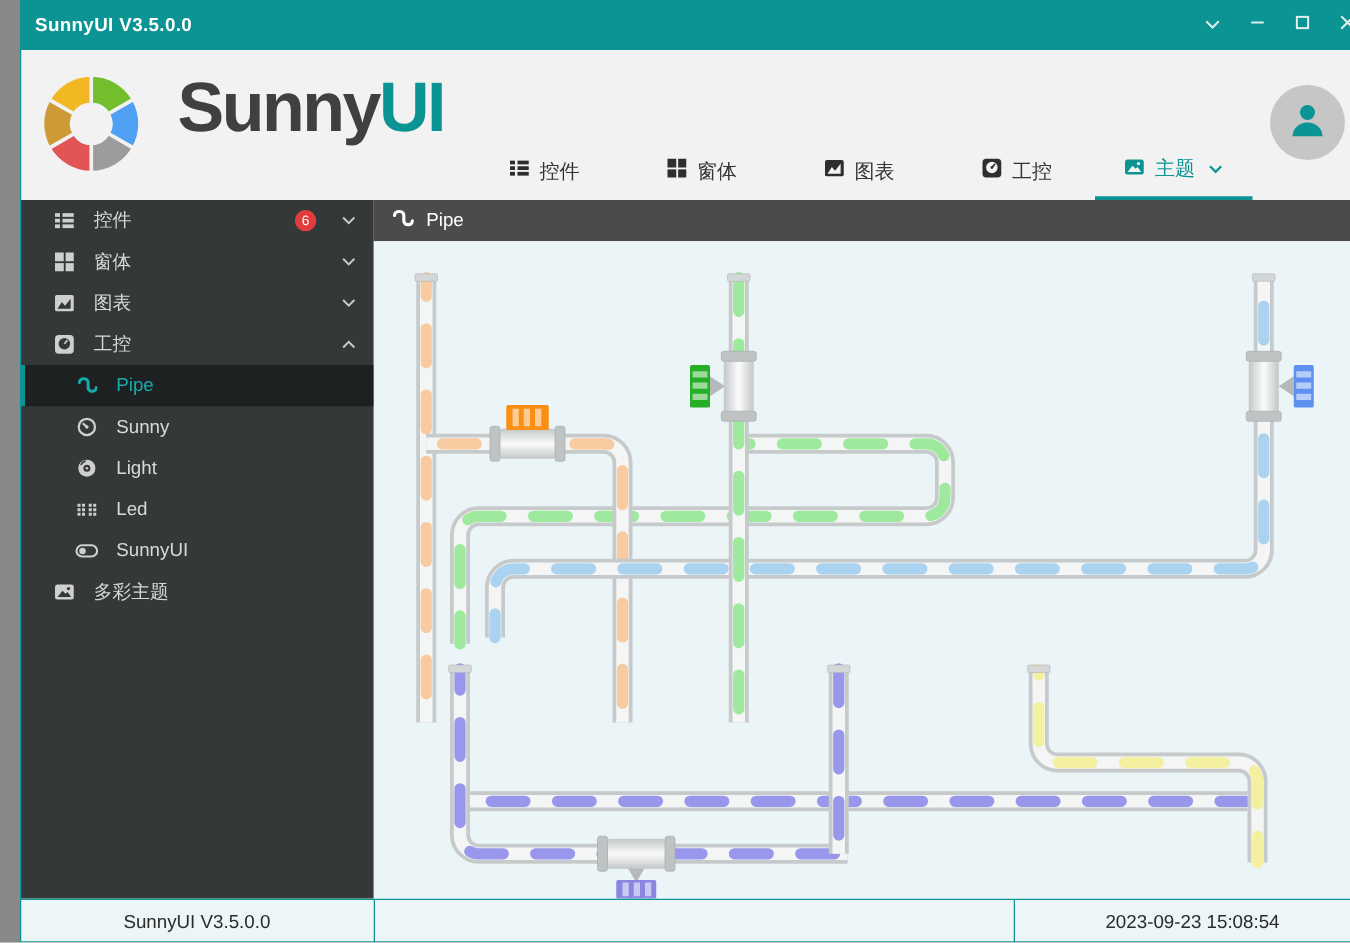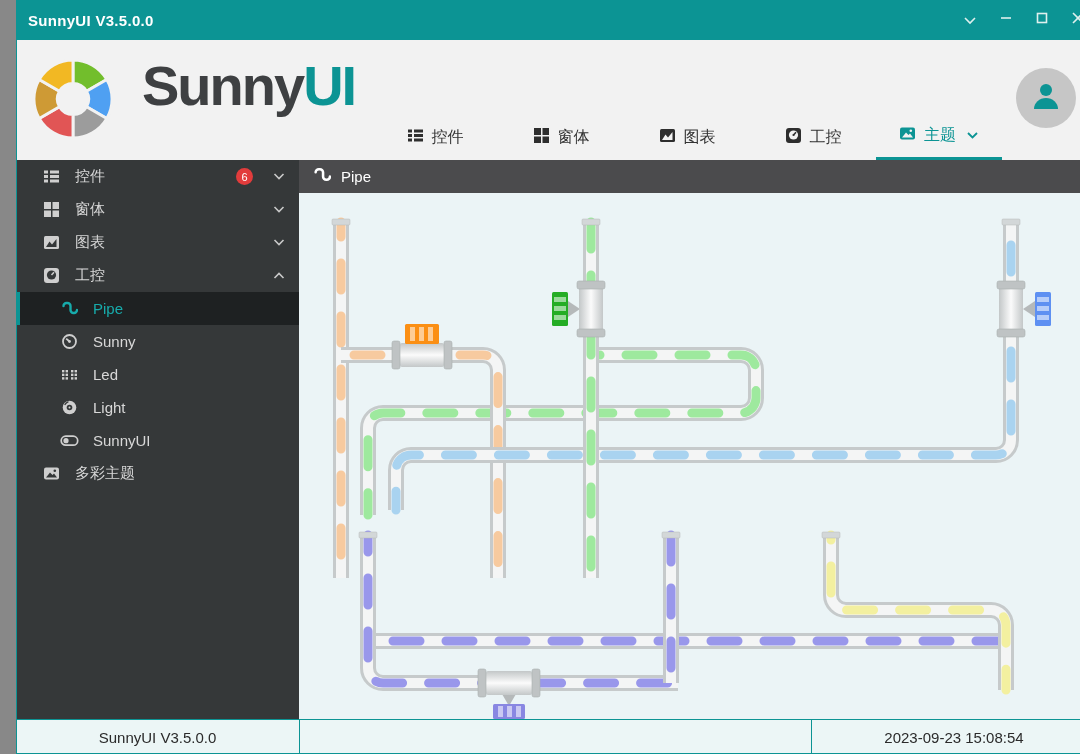--- a/index.html
+++ b/index.html
@@ -301,51 +301,51 @@
             <circle class="strokepart" cx="8.5" cy="8.5" r="6.5" stroke-width="1.8"></circle>
             <line x1="8.5" y1="8.5" x2="5.2" y2="5.6" stroke="#CFCFCF" stroke-width="1.8"></line>
             <circle cx="8.5" cy="8.5" r="1.4" fill="#CFCFCF"></circle>
           </svg>
       </span>
       <span>Sunny</span>
     </div>
     <div class="side-item lv2">
       <span class="s-icon">
         <svg width="17" height="17" viewBox="0 0 17 17">
+            <circle class="fillpart" cx="8.5" cy="8.5" r="6.8"></circle>
+            <circle cx="8.5" cy="8.5" r="2.8" fill="#353839"></circle>
+            <circle cx="8.5" cy="8.5" r="1" fill="#CFCFCF"></circle>
+            <path d="M4,5.5 a5.5,5.5 0 0 1 3,-2.6" stroke="#353839" stroke-width="1.4" fill="none" stroke-linecap="round"></path>
+          </svg>
+      </span>
+      <span>Light</span>
+    </div>
+    <div class="side-item lv2">
+      <span class="s-icon">
+        <svg width="17" height="17" viewBox="0 0 17 17">
             <g class="fillpart">
               <rect x="1" y="4" width="2.4" height="2.4"></rect>
               <rect x="4.6" y="4" width="2.4" height="2.4"></rect>
               <rect x="10" y="4" width="2.4" height="2.4"></rect>
               <rect x="13.6" y="4" width="2.4" height="2.4"></rect>
               <rect x="1" y="7.6" width="2.4" height="2.4"></rect>
               <rect x="4.6" y="7.6" width="2.4" height="2.4"></rect>
               <rect x="10" y="7.6" width="2.4" height="2.4"></rect>
               <rect x="13.6" y="7.6" width="2.4" height="2.4"></rect>
               <rect x="1" y="11.2" width="2.4" height="2.4"></rect>
               <rect x="4.6" y="11.2" width="2.4" height="2.4"></rect>
               <rect x="10" y="11.2" width="2.4" height="2.4"></rect>
               <rect x="13.6" y="11.2" width="2.4" height="2.4"></rect>
             </g>
           </svg>
       </span>
       <span>Led</span>
     </div>
     <div class="side-item lv2">
       <span class="s-icon">
-        <svg width="17" height="17" viewBox="0 0 17 17">
-            <circle class="fillpart" cx="8.5" cy="8.5" r="6.8"></circle>
-            <circle cx="8.5" cy="8.5" r="2.8" fill="#353839"></circle>
-            <circle cx="8.5" cy="8.5" r="1" fill="#CFCFCF"></circle>
-            <path d="M4,5.5 a5.5,5.5 0 0 1 3,-2.6" stroke="#353839" stroke-width="1.4" fill="none" stroke-linecap="round"></path>
-          </svg>
-      </span>
-      <span>Light</span>
-    </div>
-    <div class="side-item lv2">
-      <span class="s-icon">
         <svg width="19" height="17" viewBox="0 0 19 17">
             <rect class="strokepart" x="1.2" y="4.2" width="16.5" height="9" rx="4.5" stroke-width="1.7"></rect>
             <circle class="fillpart" cx="6" cy="8.7" r="2.6"></circle>
           </svg>
       </span>
       <span>SunnyUI</span>
     </div>
     <div class="side-item lv1">
       <span class="s-icon">
         <svg width="17" height="17" viewBox="0 0 17 17">

